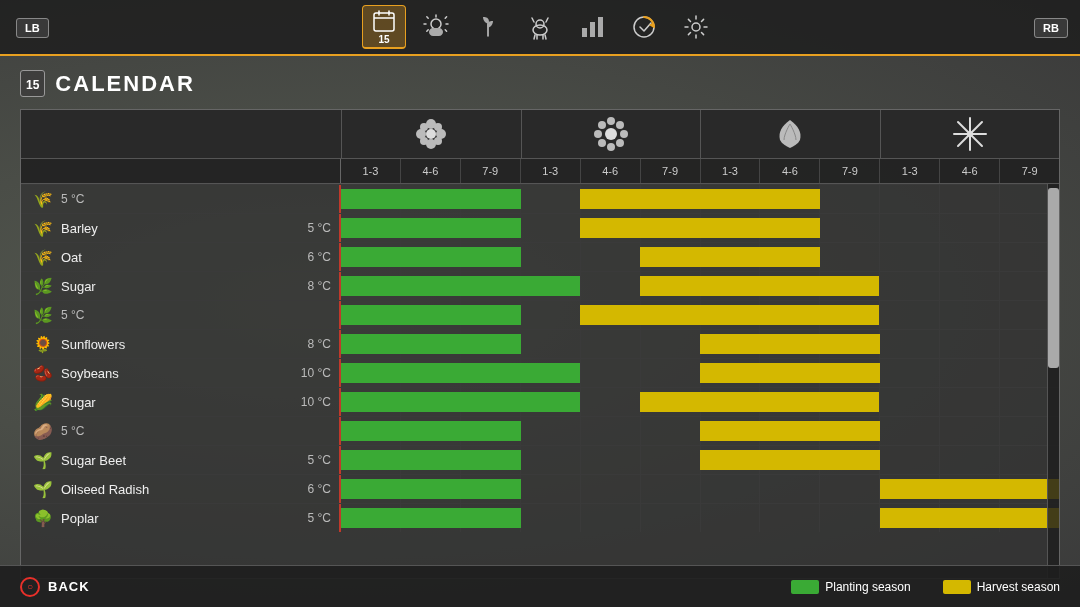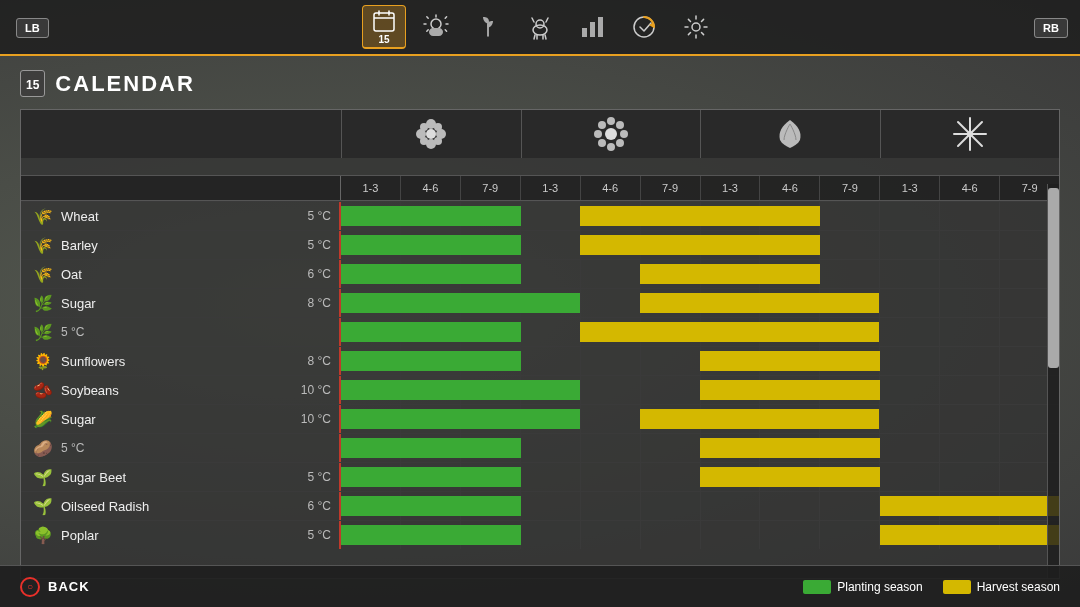--- a/index.html
+++ b/index.html
@@ -137,21 +137,20 @@
       border-left: 1px solid #555;
       font-size: 22px;
     }
     
     .month-header {
       display: flex;
       height: 26px;
       background: rgba(35,35,35,0.95);
       border-top: 1px solid #555;
       border-bottom: 1px solid #555;
-      margin-top: 17px;
     }
     .label-col-month {
       width: 320px;
       flex-shrink: 0;
       border-right: 1px solid #666;
     }
     .month-cells {
       flex: 1;
       display: flex;
     }
@@ -272,21 +271,21 @@
       font-size: 10px;
       font-weight: bold;
     }
     .back-label {
       font-size: 13px;
       font-weight: bold;
       letter-spacing: 1px;
     }
     .legend {
       display: flex;
-      gap: 20px;
+      gap: 32px;
       align-items: center;
     }
     .legend-item {
       display: flex;
       align-items: center;
       gap: 6px;
       font-size: 12px;
     }
     .legend-color {
       width: 28px;
@@ -450,21 +449,20 @@
           <div class="month-cell">1-3</div>
           <div class="month-cell">4-6</div>
           <div class="month-cell">7-9</div>
         </div>
     </div>
 
     <div id="crop-rows-container" style="overflow-y:hidden;">
     <div class="crop-row">
           <div class="crop-label">
     <span class="crop-icon">🌾</span>
-    <span class="crop-name">Wheat</span>
     <span class="crop-temp">5 °C</span>
   </div>
           <div class="crop-bars">
             <div class="bar-grid">
               <div class="bar-month-col"></div>
               <div class="bar-month-col"></div>
               <div class="bar-month-col"></div>
               <div class="bar-month-col"></div>
               <div class="bar-month-col"></div>
               <div class="bar-month-col"></div>

